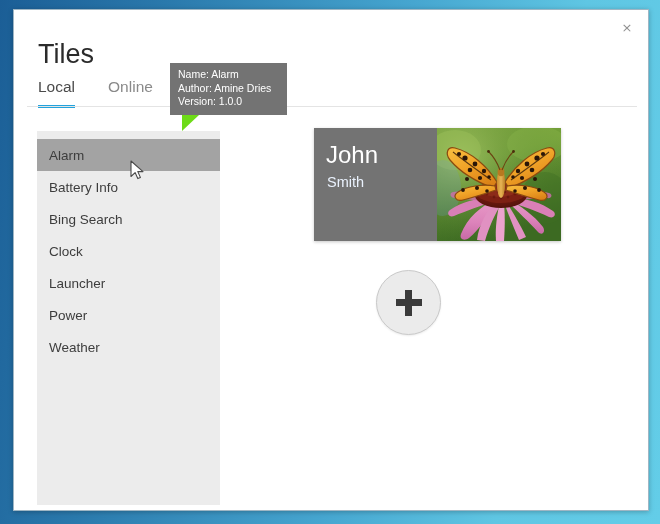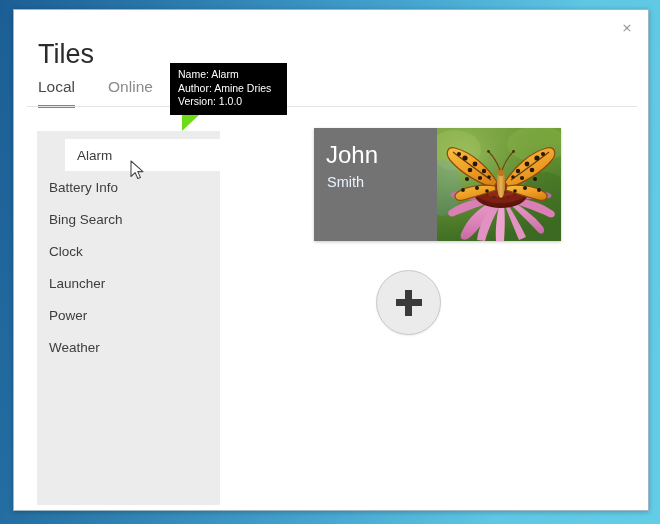--- a/index.html
+++ b/index.html
@@ -86,21 +86,21 @@
     background: #e4e4e4;
   }
 
   
   #tooltip {
     position: absolute;
     left: 156px;
     top: 53px;
     width: 117px;
     padding: 5px 8px 6px 8px;
-    background: #000000;
+    background: #737373;
     color: #ffffff;
     font-size: 10.5px;
     line-height: 13.5px;
     z-index: 40;
     font-family: "Liberation Sans", sans-serif;
   }
   #tooltip .tt-line { white-space: nowrap; }
   #tooltip-tail {
     position: absolute;
     left: 12px;
@@ -124,21 +124,21 @@
   .list-item {
     height: 32px;
     display: flex;
     align-items: center;
     padding-left: 12px;
     font-size: 13.5px;
     color: #3d3d3d;
     cursor: pointer;
     user-select: none;
   }
-  .list-item.hover { background: #ffffff; margin-left: 28px; }
+  .list-item.hover { background: #a3a3a3; }
   .list-item.selected { background: #1ba1e2; color: #ffffff; }
   #list-top-gap { height: 8px; }
 
   
   #tile-area {
     position: absolute;
     left: 232px;
     top: 110px;
     right: 0;
     bottom: 0;

